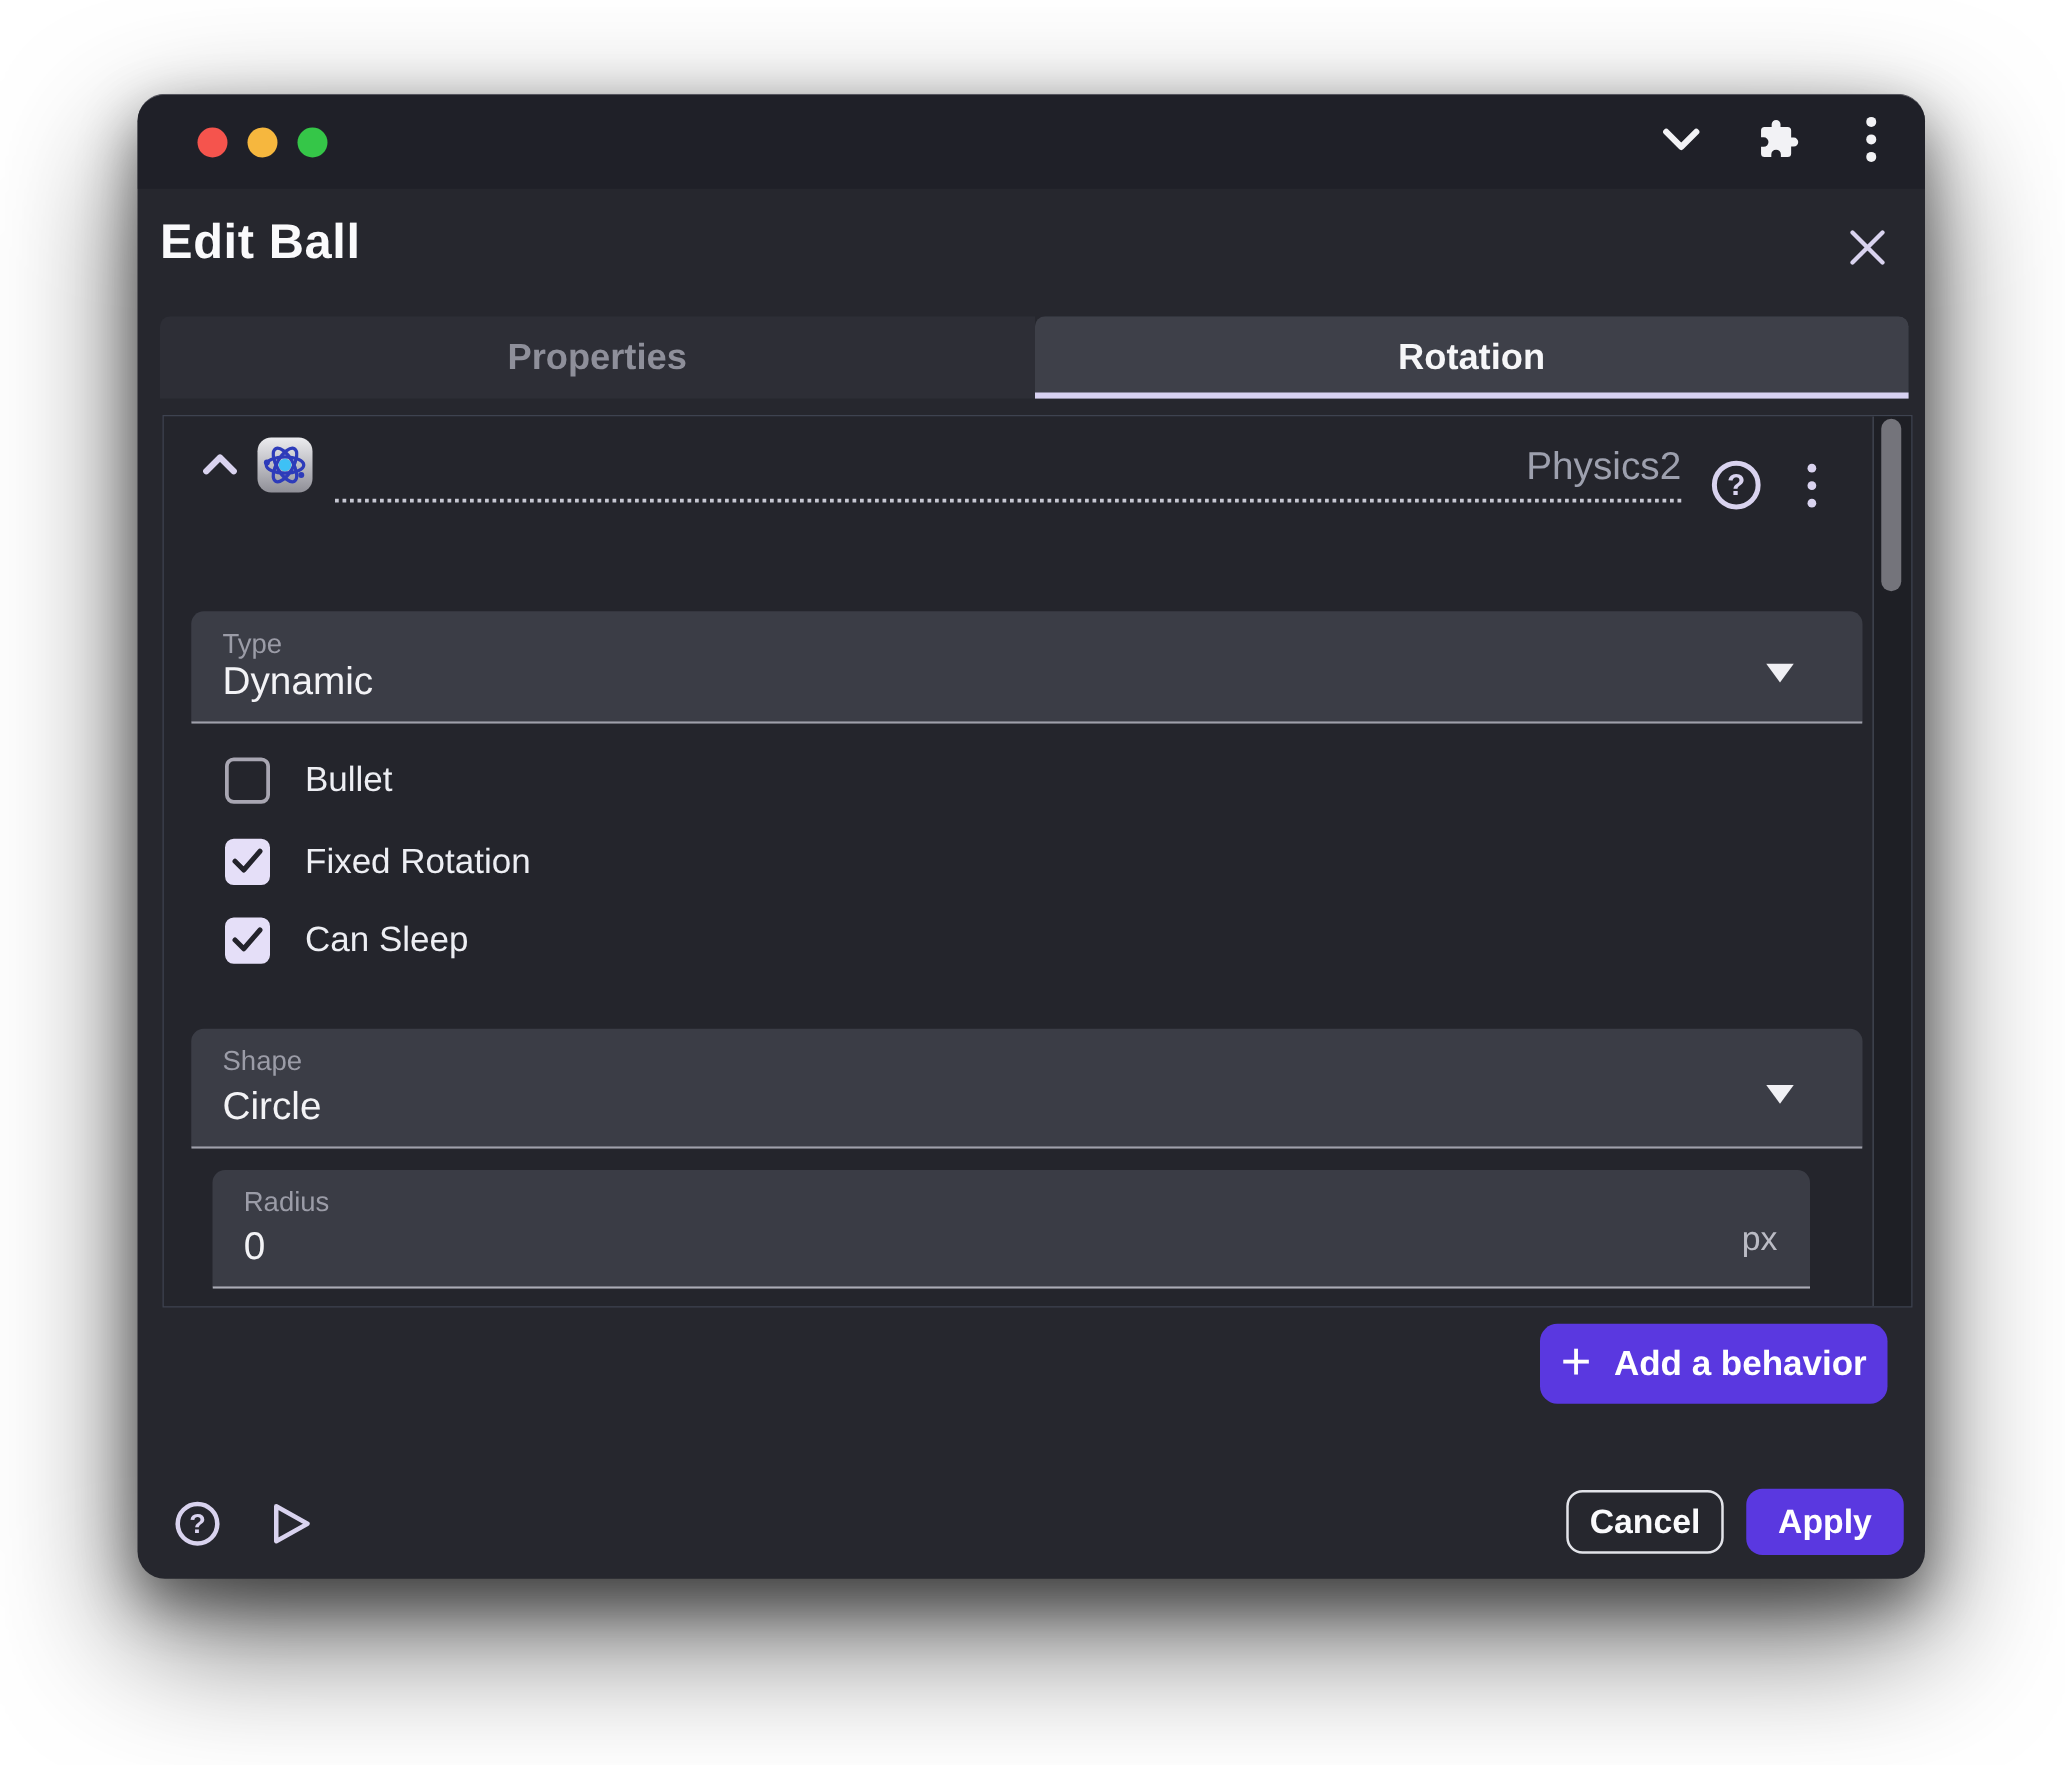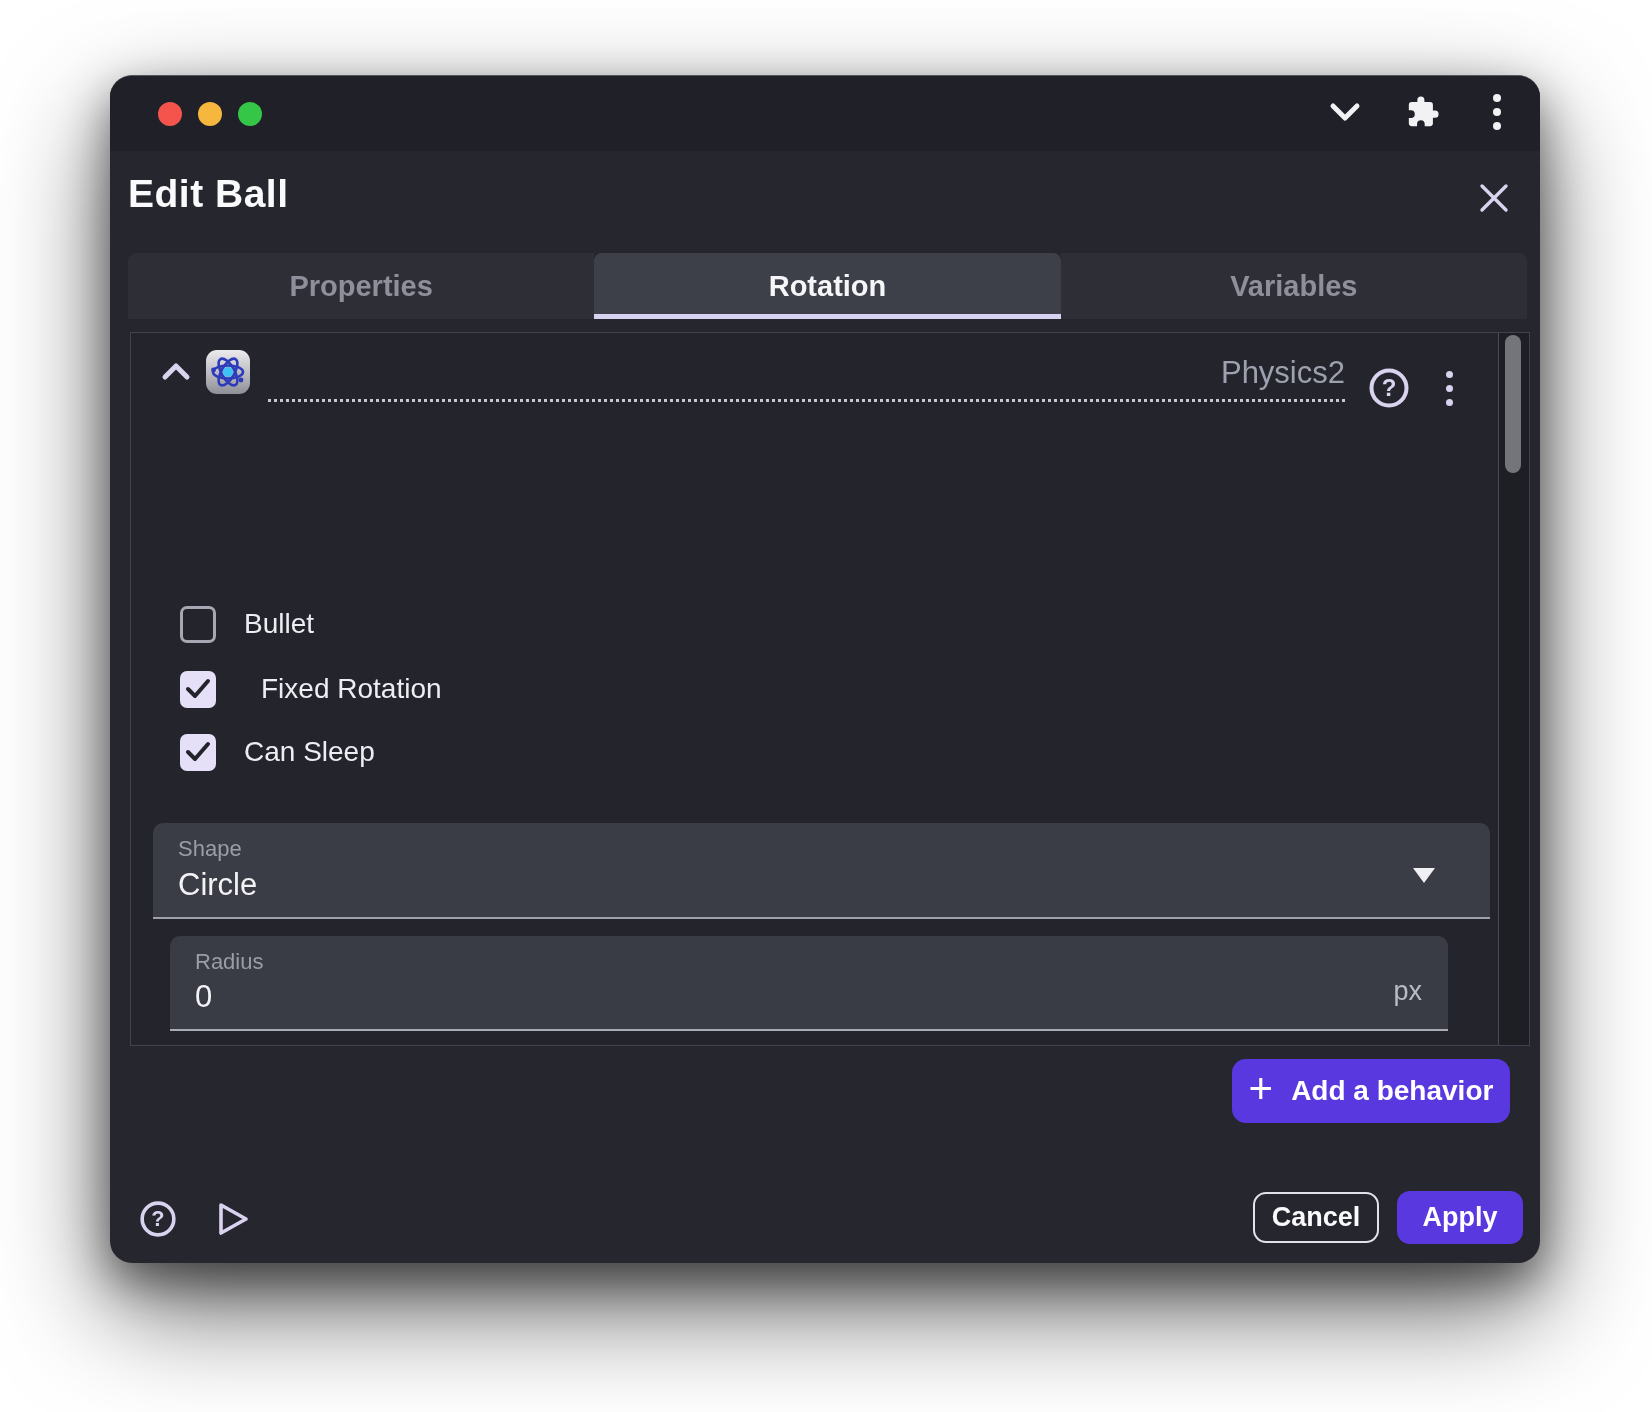--- a/index.html
+++ b/index.html
@@ -91,21 +91,21 @@
   .sf-shape{top:490px;height:96px;}
   .field-label{position:absolute;left:25px;top:13px;font-size:22px;color:#9b9ca7;}
   .field-value{position:absolute;left:25px;bottom:14px;font-size:31px;color:#f3f3f6;}
   .dd-arrow{
     position:absolute;right:55px;top:50%;margin-top:-2px;
     width:0;height:0;border-left:11px solid transparent;border-right:11px solid transparent;
     border-top:15px solid #f0f0f4;
   }
   
   .check-row{position:absolute;left:49px;height:38px;display:flex;align-items:center;cursor:pointer;}
-  .cr-0{top:272px;} .cr-1{top:337px;gap:17px;} .cr-2{top:400px;}
+  .cr-0{top:272px;} .cr-1{top:337px;} .cr-2{top:400px;}
   .checkbox{
     width:30px;height:31px;border:3px solid #a8a6b2;border-radius:7px;
     background:transparent;margin-right:28px;position:relative;flex:none;
   }
   .check-row.checked .checkbox{background:#e5dff8;border-color:#e5dff8;}
   .checkbox svg{position:absolute;left:2px;top:3px;display:none;}
   .check-row.checked .checkbox svg{display:block;}
   .check-label{font-size:28px;color:#edeef3;}
   
   .radius-field{
@@ -172,23 +172,20 @@
         <path d="M8 8 L32 32 M32 8 L8 32" stroke="#d9d3ef" stroke-width="3.4" stroke-linecap="round"></path>
       </svg>
   </div>
 
   <div class="tabs">
     <div class="tab">
         <span>Properties</span>
       </div>
     <div class="tab active">
         <span>Rotation</span>
-      </div>
-    <div class="tab">
-        <span>Variables</span>
       </div>
   </div>
 
   <div class="panel">
 
     <div class="collapse-btn">
       <svg width="30" height="26" viewBox="0 0 30 26">
           <polyline points="4,18 15,7 26,18" fill="none" stroke="#d9d3ef" stroke-width="5" stroke-linecap="round" stroke-linejoin="round"></polyline>
         </svg>
     </div>
@@ -218,20 +215,25 @@
         <circle cx="21" cy="21" r="17.5" fill="none" stroke="#d9d3ef" stroke-width="4"></circle>
         <text x="21" y="29" text-anchor="middle" font-size="24" font-weight="bold" fill="#d9d3ef" font-family="Liberation Sans, DejaVu Sans, sans-serif">?</text>
       </svg>
     </div>
     <div class="kebab-btn">
       <span class="kebab-dot"></span>
         <span class="kebab-dot"></span>
         <span class="kebab-dot"></span>
     </div>
 
+    <div class="select-field sf-type">
+      <div class="field-label">Type</div>
+      <div class="field-value">Dynamic</div>
+      <div class="dd-arrow"></div>
+    </div>
 
     <div class="check-row cr-0">
       <span class="checkbox">
         
       </span>
       <span class="check-label">Bullet</span>
     </div>
     <div class="check-row cr-1 checked">
       <span class="checkbox">
         <svg width="26" height="24" viewBox="0 0 26 24">

